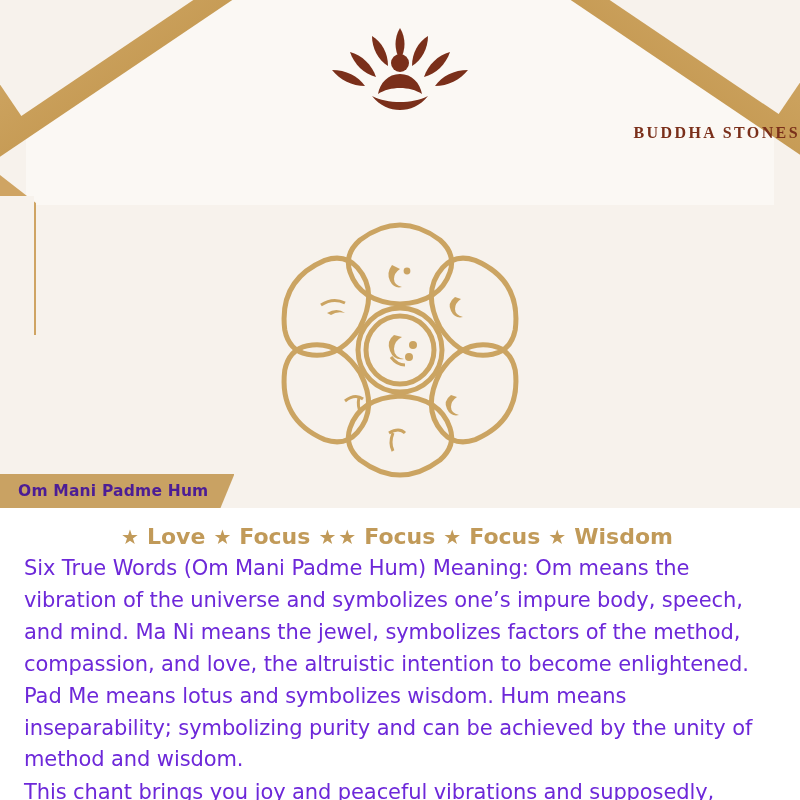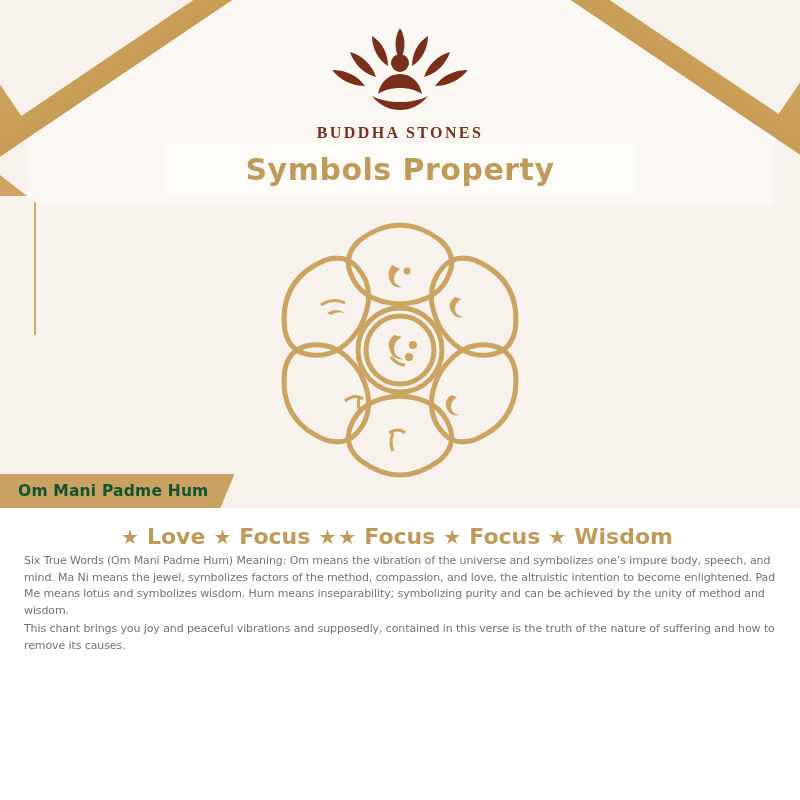--- a/index.html
+++ b/index.html
@@ -99,20 +99,21 @@
     display: block;
     margin: 0 auto;
   }
   .logo-text {
     margin-top: 4px;
     font-family: "Liberation Serif", serif;
     font-size: 16px;
     letter-spacing: 2.4px;
     color: #7a2f1a;
     font-weight: 700;
+    text-align: right;
   }
 
   
   .title-banner {
     position: absolute;
     left: 163px;
     top: 143px;
     width: 474px;
     height: 52px;
     background: #fdfbf8;
@@ -149,21 +150,21 @@
     background: #c9a263;
     padding: 0 26px 0 18px;
     display: flex;
     align-items: center;
     clip-path: polygon(0 0, 100% 0, calc(100% - 14px) 100%, 0 100%);
   }
   .ribbon-text {
     font-family: "DejaVu Sans", sans-serif;
     font-size: 15.5px;
     font-weight: 700;
-    color: #14532d;
+    color: #4c1d95;
     letter-spacing: 0.2px;
   }
 
   
   .content {
     position: absolute;
     left: 0;
     top: 508px;
     width: 800px;
     height: 292px;
@@ -185,23 +186,23 @@
     color: #c19a59;
     padding: 0 6px;
   }
   .star {
     color: #c19a59;
     font-size: 20px;
     line-height: 1;
   }
   .para {
     font-family: "DejaVu Sans", sans-serif;
-    font-size: 11px;
+    font-size: 21px;
     line-height: 1.52;
-    color: #737373;
+    color: #6d28d9;
     margin: 0;
     letter-spacing: -0.1px;
   }
   .para + .para { margin-top: 1px; }
 </style>
 </head>
 <body>
 
 <div id="page">
 
@@ -227,23 +228,20 @@
         <path d="M158 50 C150 60 138 66 125 66 C132 56 144 50 158 50 Z"></path>
 
         <circle cx="90" cy="43" r="9"></circle>
         <path d="M90 54 C78 54 70 63 68 74 C74 70 82 68 90 68 C98 68 106 70 112 74 C110 63 102 54 90 54 Z"></path>
         <path d="M62 76 C70 86 80 90 90 90 C100 90 110 86 118 76 C110 80 100 82 90 82 C80 82 70 80 62 76 Z"></path>
       </g>
     </svg>
     <div class="logo-text">BUDDHA STONES</div>
   </div>
 
-  <div class="title-banner">
-    <span class="title-text">Symbols Property</span>
-  </div>
 
   <div class="mandala-area">
     <svg width="290" height="290" viewBox="0 0 290 290">
       <g fill="none" stroke="#cba462" stroke-width="5">
 
         <g id="petals">
           <g transform="translate(145,145)">
             <g transform="rotate(0) translate(0,-88)">
               <path d="M-40 -22 q40 -30 80 0 q16 14 10 32 q-10 30 -50 32 q-40 -2 -50 -32 q-6 -18 10 -32 Z"></path>
             </g>

